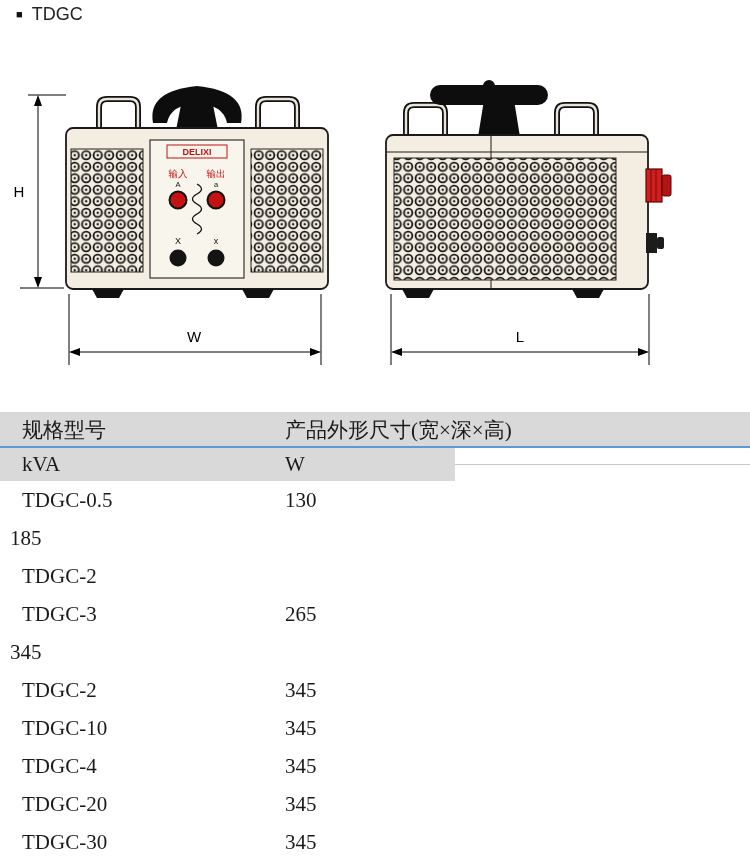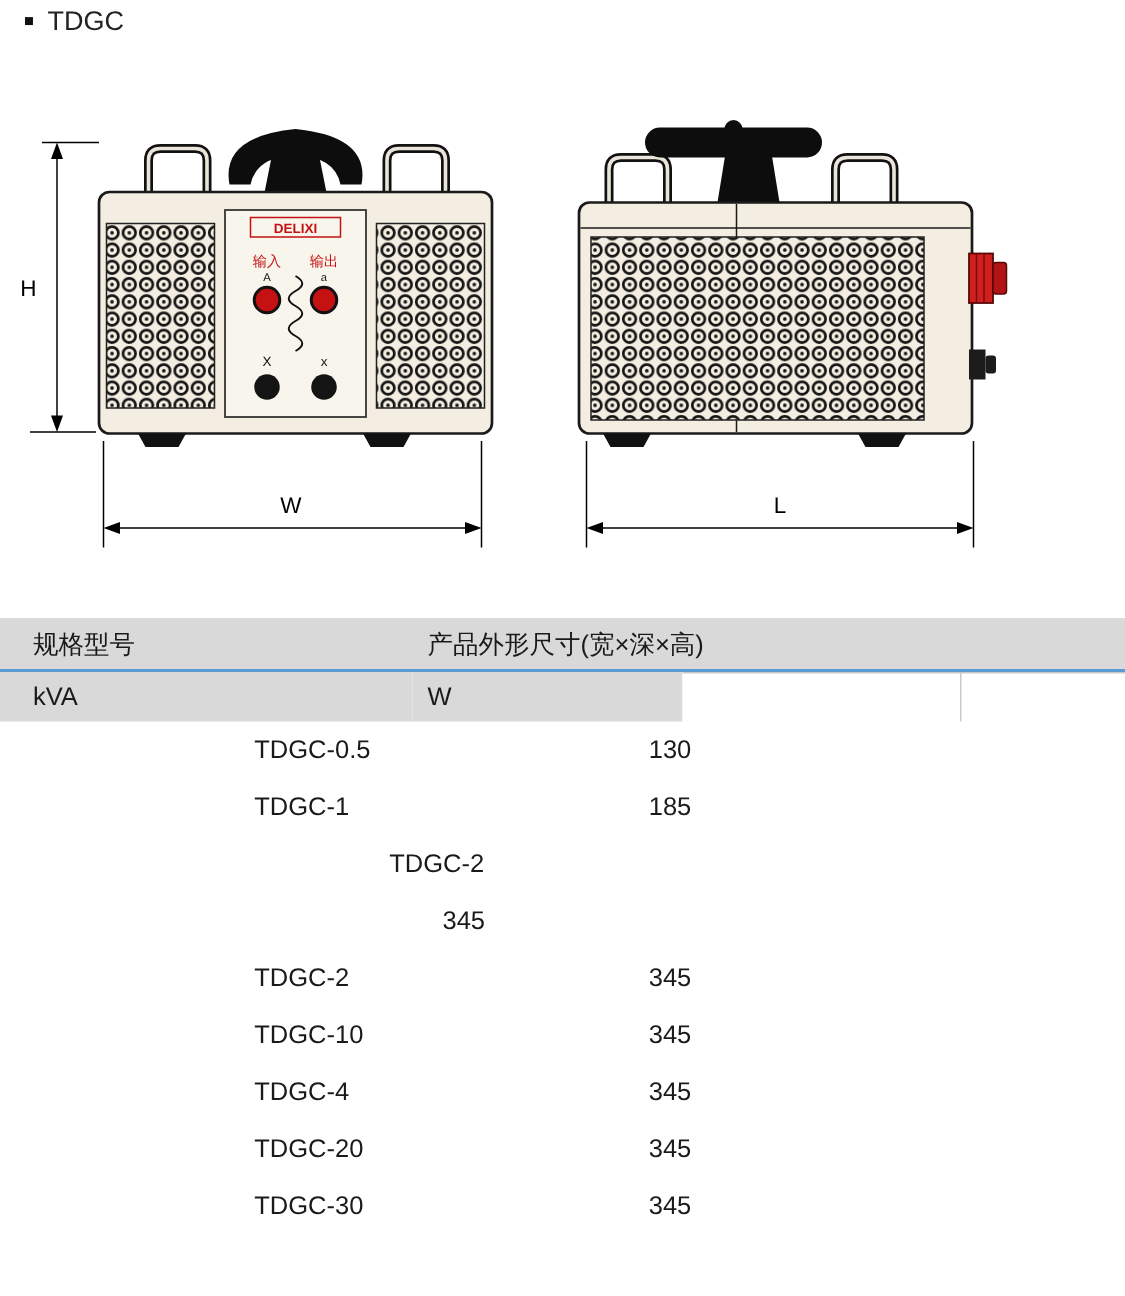--- a/index.html
+++ b/index.html
@@ -8,33 +8,33 @@
     width:750px; height:864px; position:relative; overflow:hidden;
     font-family:"Liberation Sans", sans-serif; color:#1a1a1a;
   }
   .page-title {
     position:absolute; top:4px; left:16px;
     display:flex; align-items:center; gap:9px;
     font-size:18px; color:#222;
   }
   .page-title .bullet { font-size:11px; line-height:1; color:#111; }
   .drawing-svg { position:absolute; top:0; left:0; }
-  .spec-table { position:absolute; top:412px; left:0; width:750px; font-size:17px; }
+  .spec-table { position:absolute; top:412px; left:0; width:750px; font-size:21px;font-family:Liberation Serif, serif; }
   .hrow {
     display:flex; height:36px; line-height:36px;
     background:#d9d9d9; border-bottom:2px solid #5b9bd5;
   }
   .hrow .hc1 { width:275px; padding-left:22px; }
   .hrow .hc2 { flex:1; padding-left:10px; }
-  .urow { display:flex; height:33px; line-height:33px; }
+  .urow { display:flex; height:33px; line-height:33px;align-items:center; }
   .urow .u1 { width:275px; padding-left:22px; background:#d9d9d9; }
   .urow .u2 { width:180px; padding-left:10px; background:#d9d9d9; }
   .urow .u3 { width:185px; background:#ffffff; border-top:1px solid #c9c9c9; }
   .urow .u4 { flex:1; background:#ffffff; border-top:1px solid #c9c9c9; border-left:1px solid #c9c9c9; }
-  .trow { display:flex; height:38px; line-height:38px; background:#fff;justify-content:center; }
+  .trow { display:flex; height:38px; line-height:38px; background:#fff; }
   .trow .c1 { width:275px; padding-left:22px; }
   .trow .c2 { width:180px; padding-left:10px; }
   svg text { font-family:"Liberation Sans", sans-serif; }
 </style>
 </head>
 <body>
 
 <div class="page-title">
   <span class="bullet">■</span>
   <span>TDGC</span>
@@ -157,28 +157,31 @@
     <div class="u4"></div>
   </div>
   <div>
 
       <div class="trow">
         <div class="c1">TDGC-0.5</div>
         <div class="c2">130</div>
       </div>
 
       <div class="trow">
-        <div class="c1">TDGC-1</div>
         <div class="c2">185</div>
       </div>
 
       <div class="trow">
         <div class="c1">TDGC-2</div>
       </div>
 
+      <div class="trow">
+        <div class="c1">TDGC-3</div>
+        <div class="c2">265</div>
+      </div>
 
       <div class="trow">
         <div class="c2">345</div>
       </div>
 
       <div class="trow">
         <div class="c1">TDGC-2</div>
         <div class="c2">345</div>
       </div>
 

